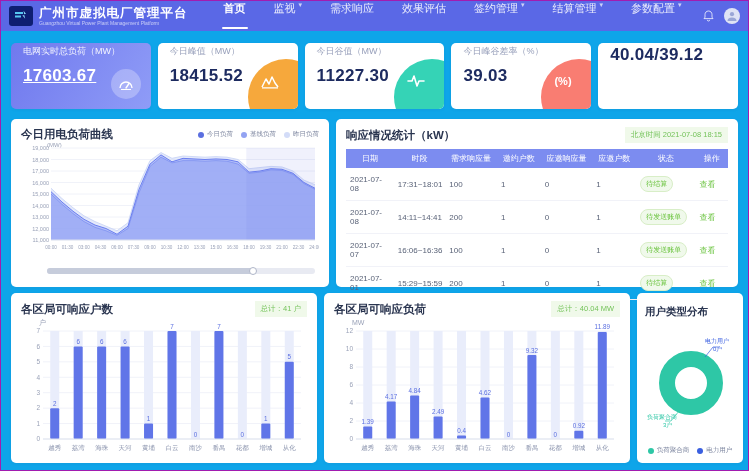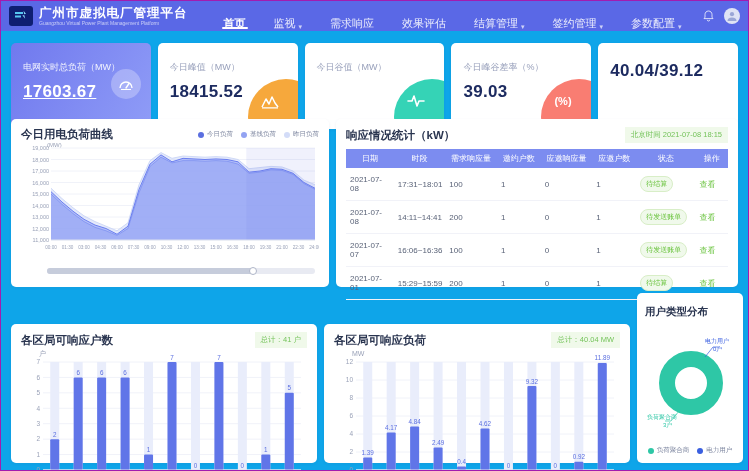--- a/index.html
+++ b/index.html
@@ -6,30 +6,30 @@
   body { font-family:"Liberation Sans","DejaVu Sans",sans-serif; background:#fff; }
   .app { position:relative; width:749px; height:471px; border:1px solid #a21caf; background:#0ea5e9; overflow:hidden; }
 
   
   .header { position:absolute; top:0; left:0; right:0; height:30px; background:#5a68e6; display:flex; align-items:center; padding:0 8px; }
   .logo-box { width:24px; height:20px; background:#0e1e72; border-radius:3px; display:flex; align-items:center; justify-content:center; margin-right:6px; }
   .brand { display:flex; flex-direction:column; margin-right:22px; }
   .brand-title { color:#fff; font-size:12.5px; font-weight:bold; letter-spacing:1px; line-height:13px; }
   .brand-sub { color:rgba(255,255,255,.65); font-size:5px; line-height:6px; }
   .nav { display:flex; align-items:stretch; height:30px; }
-  .nav-item { position:relative; color:rgba(255,255,255,.88); font-size:11px; padding:0 14px; display:flex; align-items:flex-end; cursor:pointer; }
+  .nav-item { position:relative; color:rgba(255,255,255,.88); font-size:11px; padding:0 14px; display:flex; align-items:flex-start; cursor:pointer; }
   .nav-item.active { color:#fff; font-weight:bold; }
   .nav-item.active::after { content:""; position:absolute; left:12px; right:12px; bottom:2px; height:2px; background:#fff; border-radius:1px; }
   .caret { font-size:7px; margin-left:3px; opacity:.8; }
   .header-right { margin-left:auto; display:flex; align-items:center; gap:10px; }
   .avatar { width:16px; height:16px; border-radius:50%; background:#dfe3f5; display:flex; align-items:center; justify-content:center; overflow:hidden; }
 
   
   .kpi-row { position:absolute; top:42px; left:10px; right:10px; display:flex; gap:7px; }
-  .kpi-card { position:relative; flex:1; height:86px; background:#fff; border-radius:5px; box-shadow:0 1px 3px rgba(60,70,120,.08); padding:18px 12px; overflow:hidden; }
+  .kpi-card { position:relative; flex:1; height:66px; background:#fff; border-radius:5px; box-shadow:0 1px 3px rgba(60,70,120,.08); padding:2px 12px; overflow:hidden; }
   .kpi-card.primary { background:linear-gradient(120deg,#7079ee,#8f9cf7); }
   .kpi-label { font-size:9px; color:#98a0bb; margin-bottom:8px; white-space:nowrap; }
   .kpi-card.primary .kpi-label { color:rgba(255,255,255,.9); }
   .kpi-value { font-size:17px; font-weight:bold; color:#1d2b60; letter-spacing:.3px; }
   .kpi-card.primary .kpi-value { color:#fff;text-decoration:underline; }
   .kpi-icon-circle { position:absolute; right:10px; top:26px; width:30px; height:30px; border-radius:50%; background:rgba(255,255,255,.28); display:flex; align-items:center; justify-content:center; }
   .kpi-corner { position:absolute; right:-26px; bottom:-26px; width:76px; height:76px; border-radius:50%; }
   .kpi-corner svg { position:absolute; left:14px; top:16px; }
 
   
@@ -53,21 +53,21 @@
   
   .table-panel { flex:1; padding:8px 10px; }
   .table-head { display:flex; align-items:center; justify-content:space-between; margin-bottom:6px; }
   table.resp { width:100%; border-collapse:collapse; table-layout:fixed; }
   table.resp th { background:#7c8cf0; color:#fff; font-size:8px; font-weight:normal; text-align:center; padding:4px 4px; }
   table.resp td { font-size:8px; color:#5a6378; padding:7px 4px; border-bottom:1px solid #f1f2f8; }
   .pill { display:inline-block; background:#f0f9eb; border:1px solid #d8eec7; color:#67c23a; font-size:7px; padding:2px 5px; border-radius:9px; white-space:nowrap; }
   .view-link { color:#67c23a; font-size:8px; text-decoration:none; cursor:pointer; }
 
   
-  .bar-panel { width:306px; padding:8px 10px;margin-top:31px; }
+  .bar-panel { width:306px; padding:8px 10px; }
   .bar-head { display:flex; align-items:center; justify-content:space-between; }
   .donut-panel { flex:1; padding:8px 8px; }
   .donut-legend { position:absolute; bottom:8px; left:0; right:0; display:flex; justify-content:center; gap:8px; }
   .donut-legend .legend-item { font-size:6.5px; }
 
   svg text { font-family:"Liberation Sans","DejaVu Sans",sans-serif; }
 </style>
 </head>
 <body>
 
@@ -93,25 +93,25 @@
           <span>监视</span>
           <span class="caret">▾</span>
         </div>
         <div class="nav-item">
           <span>需求响应</span>
         </div>
         <div class="nav-item">
           <span>效果评估</span>
         </div>
         <div class="nav-item">
+          <span>签约管理</span>
+          <span class="caret">▾</span>
+        </div>
+        <div class="nav-item">
           <span>结算管理</span>
-          <span class="caret">▾</span>
-        </div>
-        <div class="nav-item">
-          <span>签约管理</span>
           <span class="caret">▾</span>
         </div>
         <div class="nav-item">
           <span>参数配置</span>
           <span class="caret">▾</span>
         </div>
       </div>
     <div class="header-right">
       <svg width="11" height="12" viewBox="0 0 11 12">
         <path d="M5.5 1 C3.3 1 2 2.6 2 4.6 L2 7.2 L1 8.6 L10 8.6 L9 7.2 L9 4.6 C9 2.6 7.7 1 5.5 1 Z" fill="none" stroke="rgba(255,255,255,.85)" stroke-width="0.9"></path>
@@ -143,20 +143,21 @@
         <div class="kpi-value">18415.52</div>
         <div class="kpi-corner" style="background: rgb(246, 168, 60);">
           <svg width="20" height="17" viewBox="0 0 20 17" style="position:absolute;left:13px;top:15px">
             <path d="M1 13 L5 5 L8 10 L11 3 L14 9 L17 13" fill="none" stroke="#fff" stroke-width="1.5" stroke-linejoin="round"></path>
             <line x1="1" y1="13.8" x2="17" y2="13.8" stroke="#fff" stroke-width="1.2"></line>
           </svg>
         </div>
       </div>
       <div class="kpi-card">
         <div class="kpi-label">今日谷值（MW）</div>
+        <div class="kpi-value">11227.30</div>
         <div class="kpi-corner" style="background: rgb(53, 211, 182);">
           <svg width="20" height="17" viewBox="0 0 20 17" style="position:absolute;left:13px;top:15px">
             <path d="M1 7 L5 7 L7 2 L10 12 L12 7 L17 7" fill="none" stroke="#fff" stroke-width="1.6" stroke-linejoin="round" stroke-linecap="round"></path>
           </svg>
         </div>
       </div>
       <div class="kpi-card">
         <div class="kpi-label">今日峰谷差率（%）</div>
         <div class="kpi-value">39.03</div>
         <div class="kpi-corner" style="background: rgb(249, 125, 114);">

